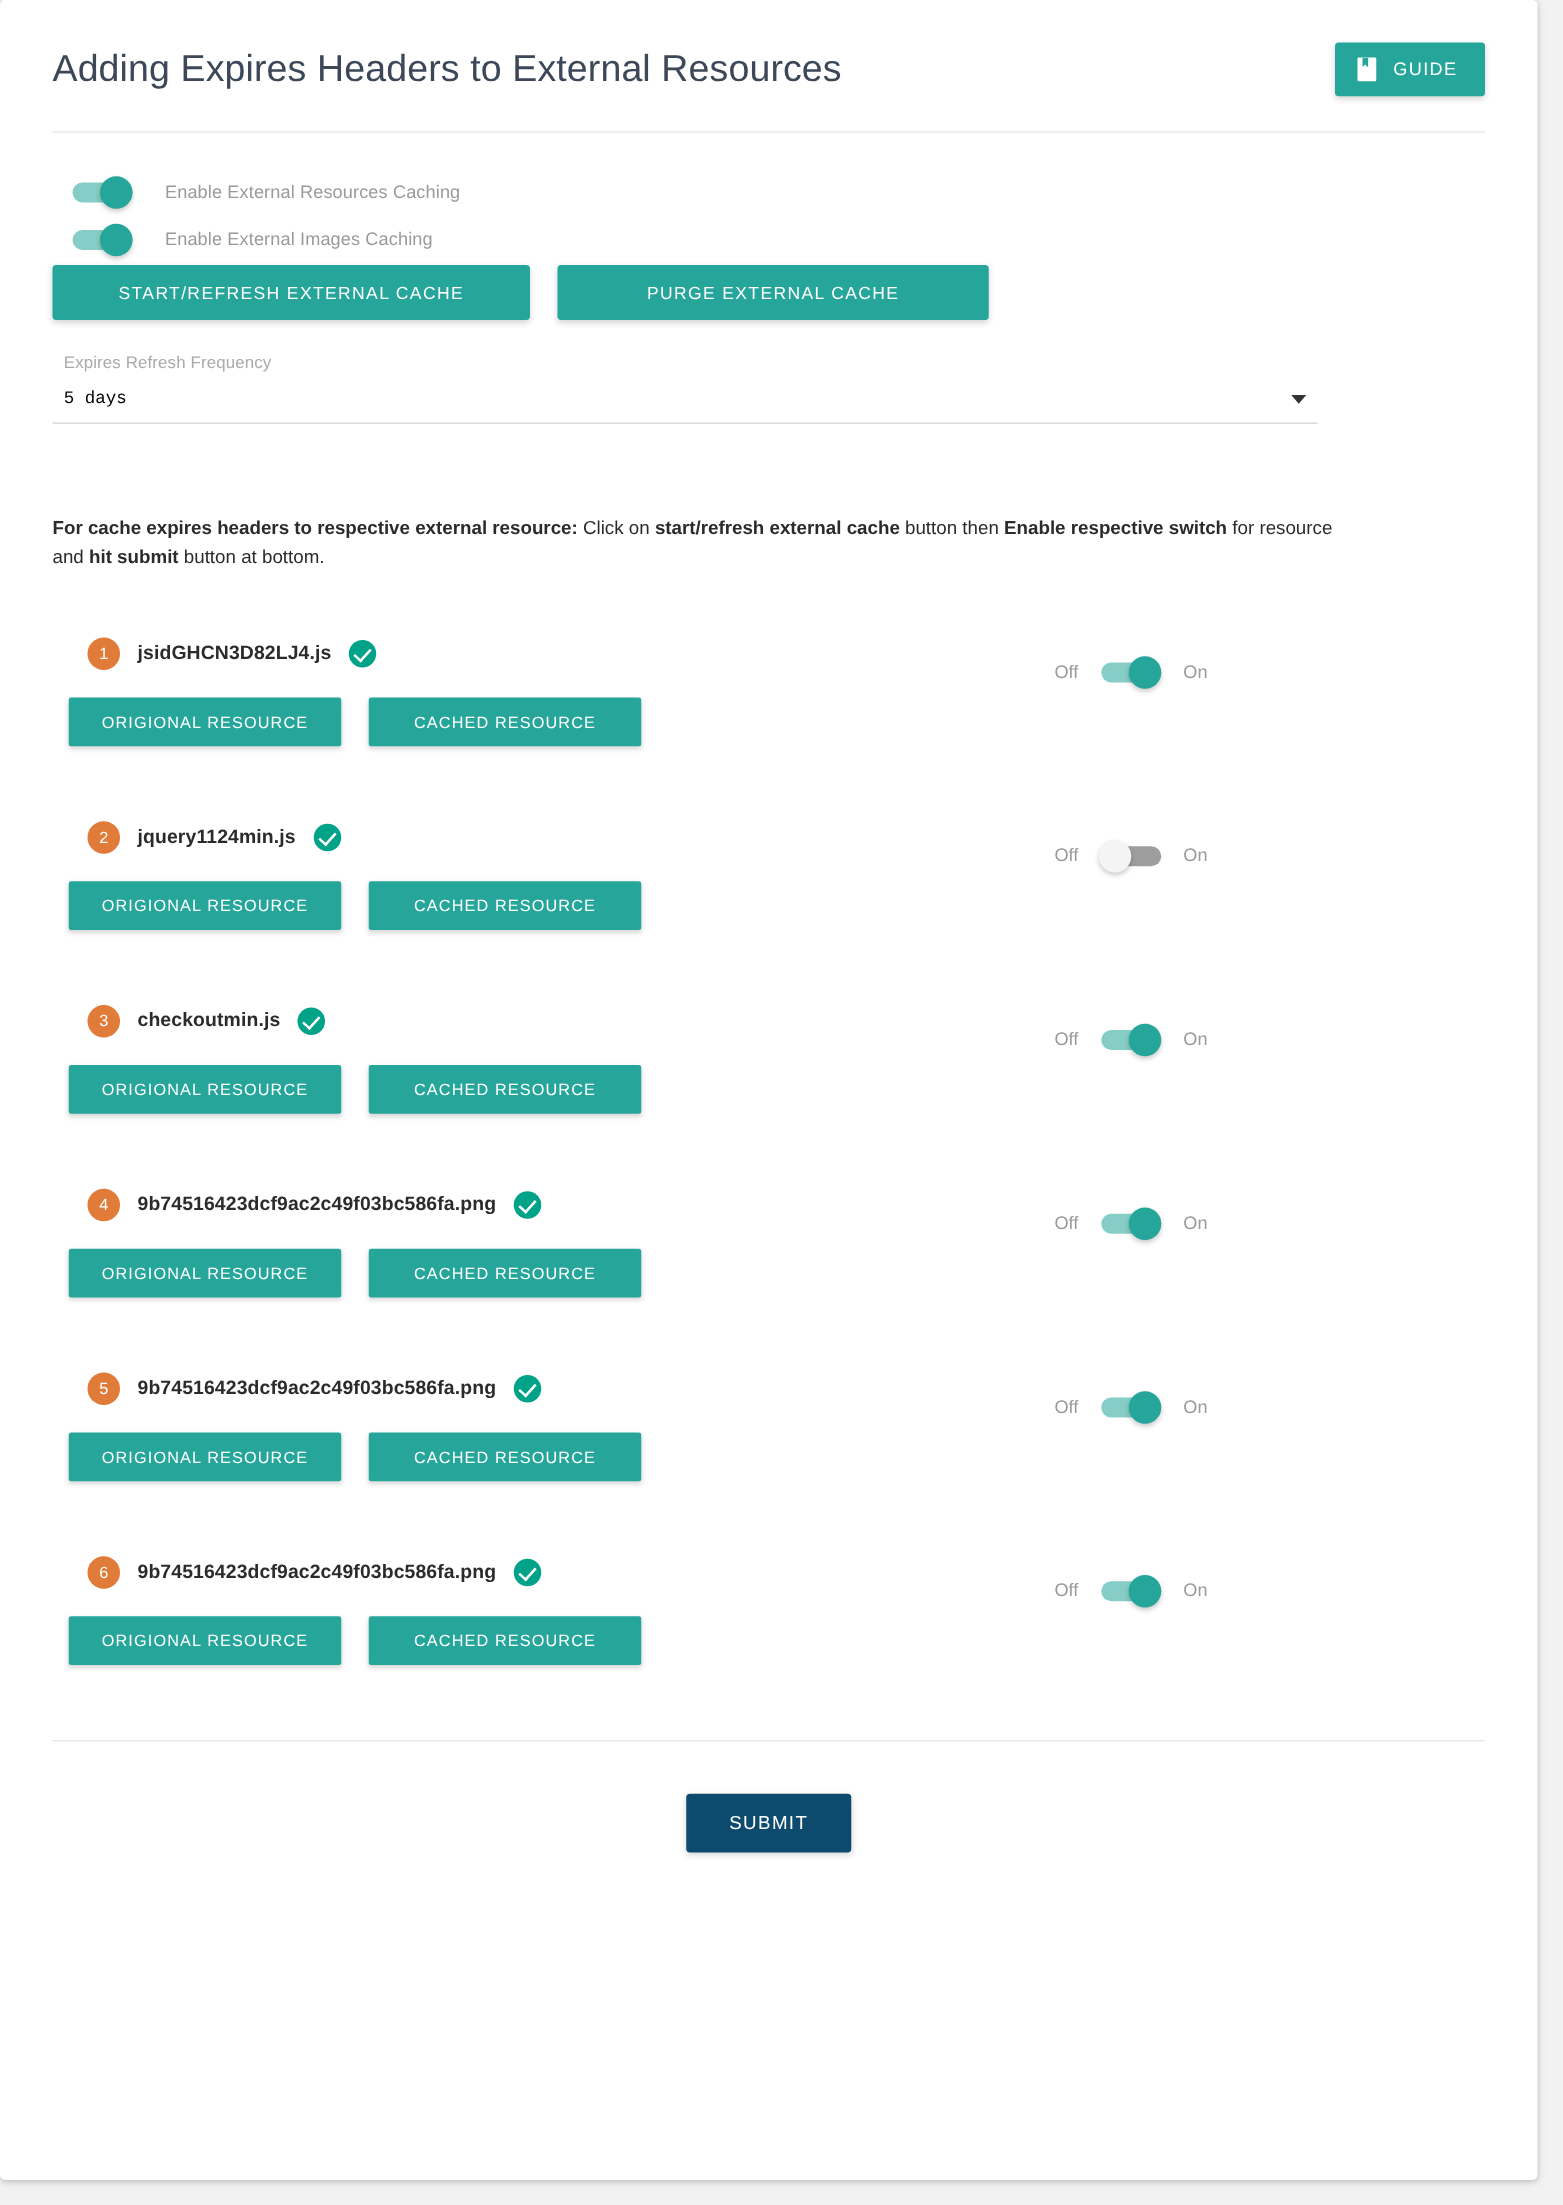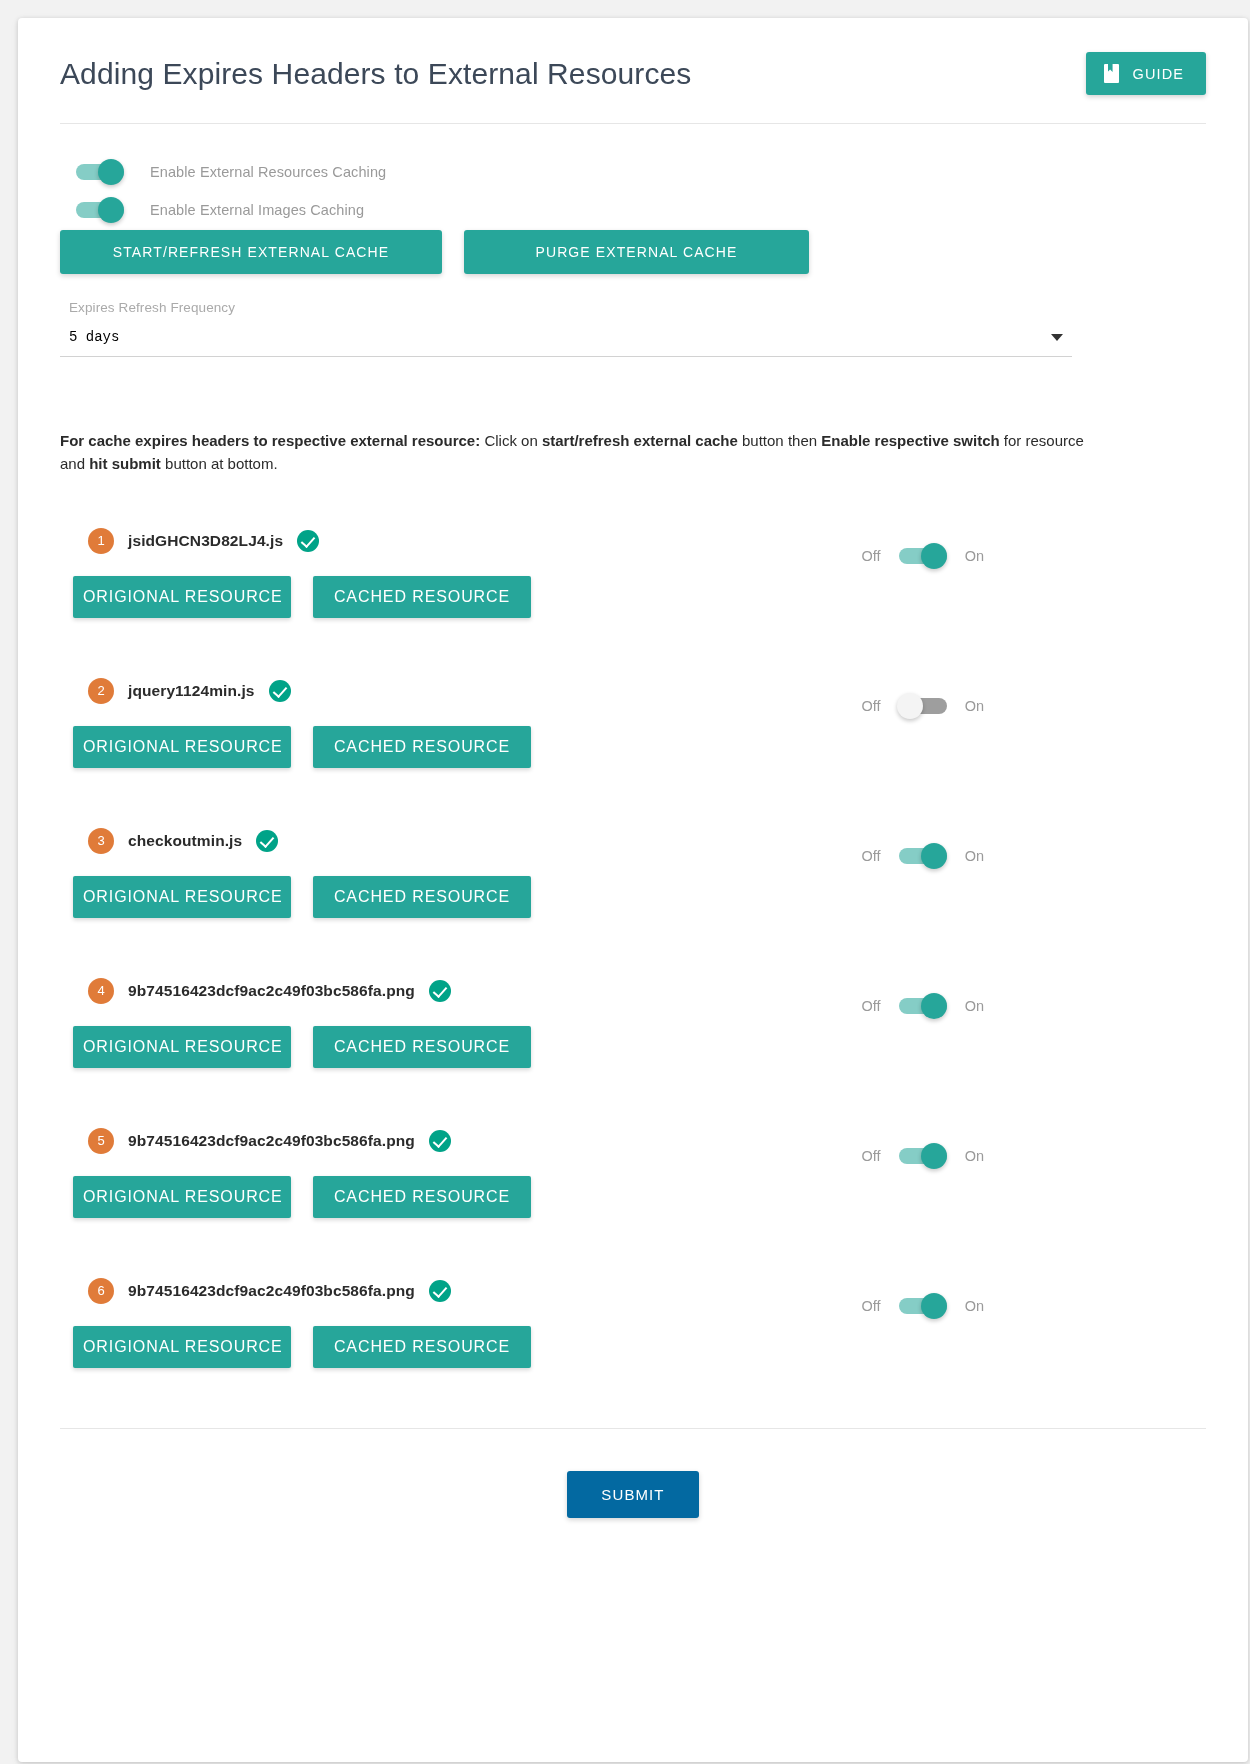--- a/index.html
+++ b/index.html
@@ -7,21 +7,21 @@
     width: 1250px;
     height: 1764px;
     background: #f2f2f2;
     font-family: "Liberation Sans", sans-serif;
     -webkit-font-smoothing: antialiased;
   }
   .page {
     position: relative;
     width: 1250px;
     height: 1358px;
-    padding: 18px;
+    padding: 0;
     background: #f2f2f2;
   }
   .card {
     position: relative;
     width: 1230px;
     height: 1744px;
     background: #ffffff;
     border-radius: 4px;
     box-shadow: 0 1px 4px rgba(0,0,0,0.16), 0 2px 10px rgba(0,0,0,0.06);
     overflow: hidden;
@@ -231,21 +231,21 @@
     display: flex;
     gap: 22px;
     padding-left: 13px;
     margin-top: 22px;
   }
   .res-btn {
     background: #26a69a;
     color: #ffffff;
     border: none;
     border-radius: 2px;
-    font-size: 16px;
+    font-size: 13px;
     letter-spacing: 0.9px;
     font-family: "Liberation Sans", sans-serif;
     padding: 12px 10px;
     width: 218px;
     cursor: pointer;
     box-shadow: 0 2px 4px rgba(0,0,0,0.16);
     white-space: nowrap;
   }
   .res-toggle {
     position: absolute;
@@ -266,21 +266,21 @@
     height: 1px;
     background: #e6e6e6;
     margin: 44px 42px 0 42px;
   }
   .submit-wrap {
     display: flex;
     justify-content: center;
     padding-top: 42px;
   }
   .submit-btn {
-    background: #0369a1;
+    background: #0c4a6e;
     color: #ffffff;
     border: none;
     border-radius: 3px;
     font-size: 15px;
     letter-spacing: 1.1px;
     font-family: "Liberation Sans", sans-serif;
     padding: 15px 34px;
     cursor: pointer;
     box-shadow: 0 2px 5px rgba(0,0,0,0.17);
   }

